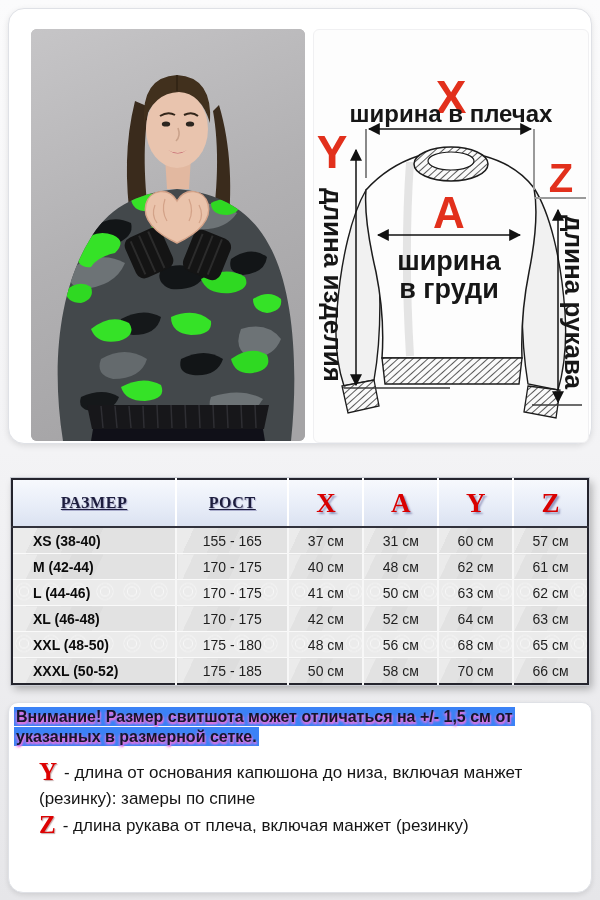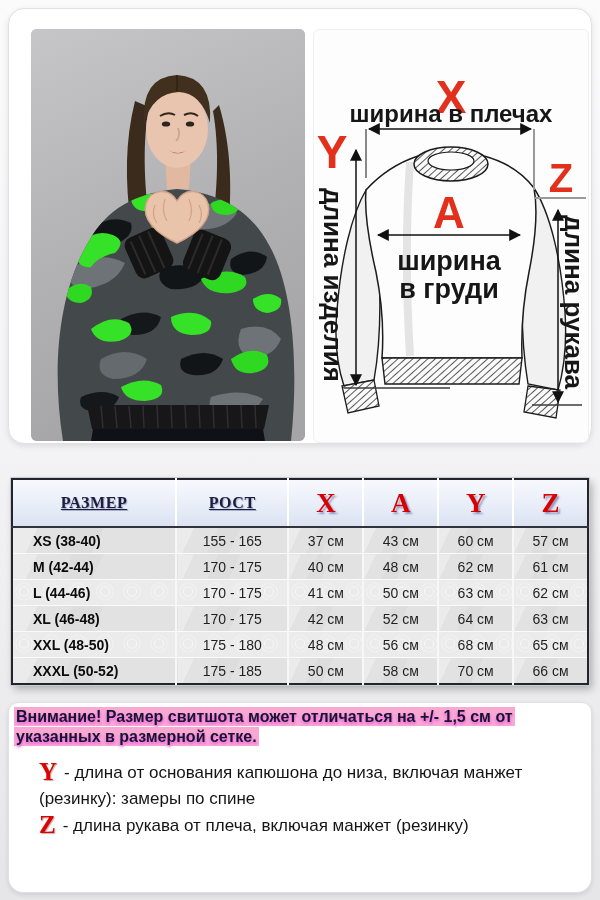--- a/index.html
+++ b/index.html
@@ -40,21 +40,21 @@
       background-image:radial-gradient(circle at 11px 11px,rgba(255,255,255,0) 4px,rgba(255,255,255,.65) 4.5px,
                        rgba(255,255,255,0) 5.5px,rgba(255,255,255,0) 7.5px,rgba(255,255,255,.5) 8px,
                        rgba(255,255,255,0) 9px);
       background-size:27px 23px;}
 
   
   .sheet-bottom{position:absolute;left:8px;top:702px;width:582px;height:189px;background:#fff;
                 border:1px solid #dfe1e6;border-radius:10px 10px 15px 15px;
                 box-shadow:0 2px 5px rgba(0,0,0,.10);}
   .notice{margin:4px 4px 0 5px;width:572px;font-weight:bold;font-size:16px;line-height:20px;color:#191933;}
-  .notice mark{background:#f9a8d4;color:#15152c;padding:1px 2px;
+  .notice mark{background:#3b82f6;color:#15152c;padding:1px 2px;
                -webkit-box-decoration-break:clone;box-decoration-break:clone;
                text-shadow:1px 2px 2px #f173e0,-1px 2px 3px rgba(241,115,224,.85);}
   .legend{margin:12px 20px 0 30px;width:505px;}
   .legend p{margin:0;padding:0;font-size:17px;line-height:26px;color:#151515;}
   .legend .letter{font-family:"Liberation Serif",serif;font-weight:bold;color:#dd0202;font-size:25px;
                   line-height:26px;margin-right:7px;vertical-align:-2px;
                   text-shadow:1px 1px 1px rgba(160,110,110,.6);}
 
   
   text{font-family:"Liberation Sans",sans-serif;}
@@ -213,21 +213,21 @@
         <th class="h-letter">A</th>
         <th class="h-letter">Y</th>
         <th class="h-letter">Z</th>
       </tr>
     </thead>
     <tbody>
       <tr class="odd">
         <td class="size-col">XS (38-40)</td>
         <td>155 - 165</td>
         <td>37 см</td>
-        <td>43 см</td>
+        <td>31 см</td>
         <td>60 см</td>
         <td>57 см</td>
       </tr>
       <tr class="odd">
         <td class="size-col">M (42-44)</td>
         <td>170 - 175</td>
         <td>40 см</td>
         <td>48 см</td>
         <td>62 см</td>
         <td>61 см</td>

